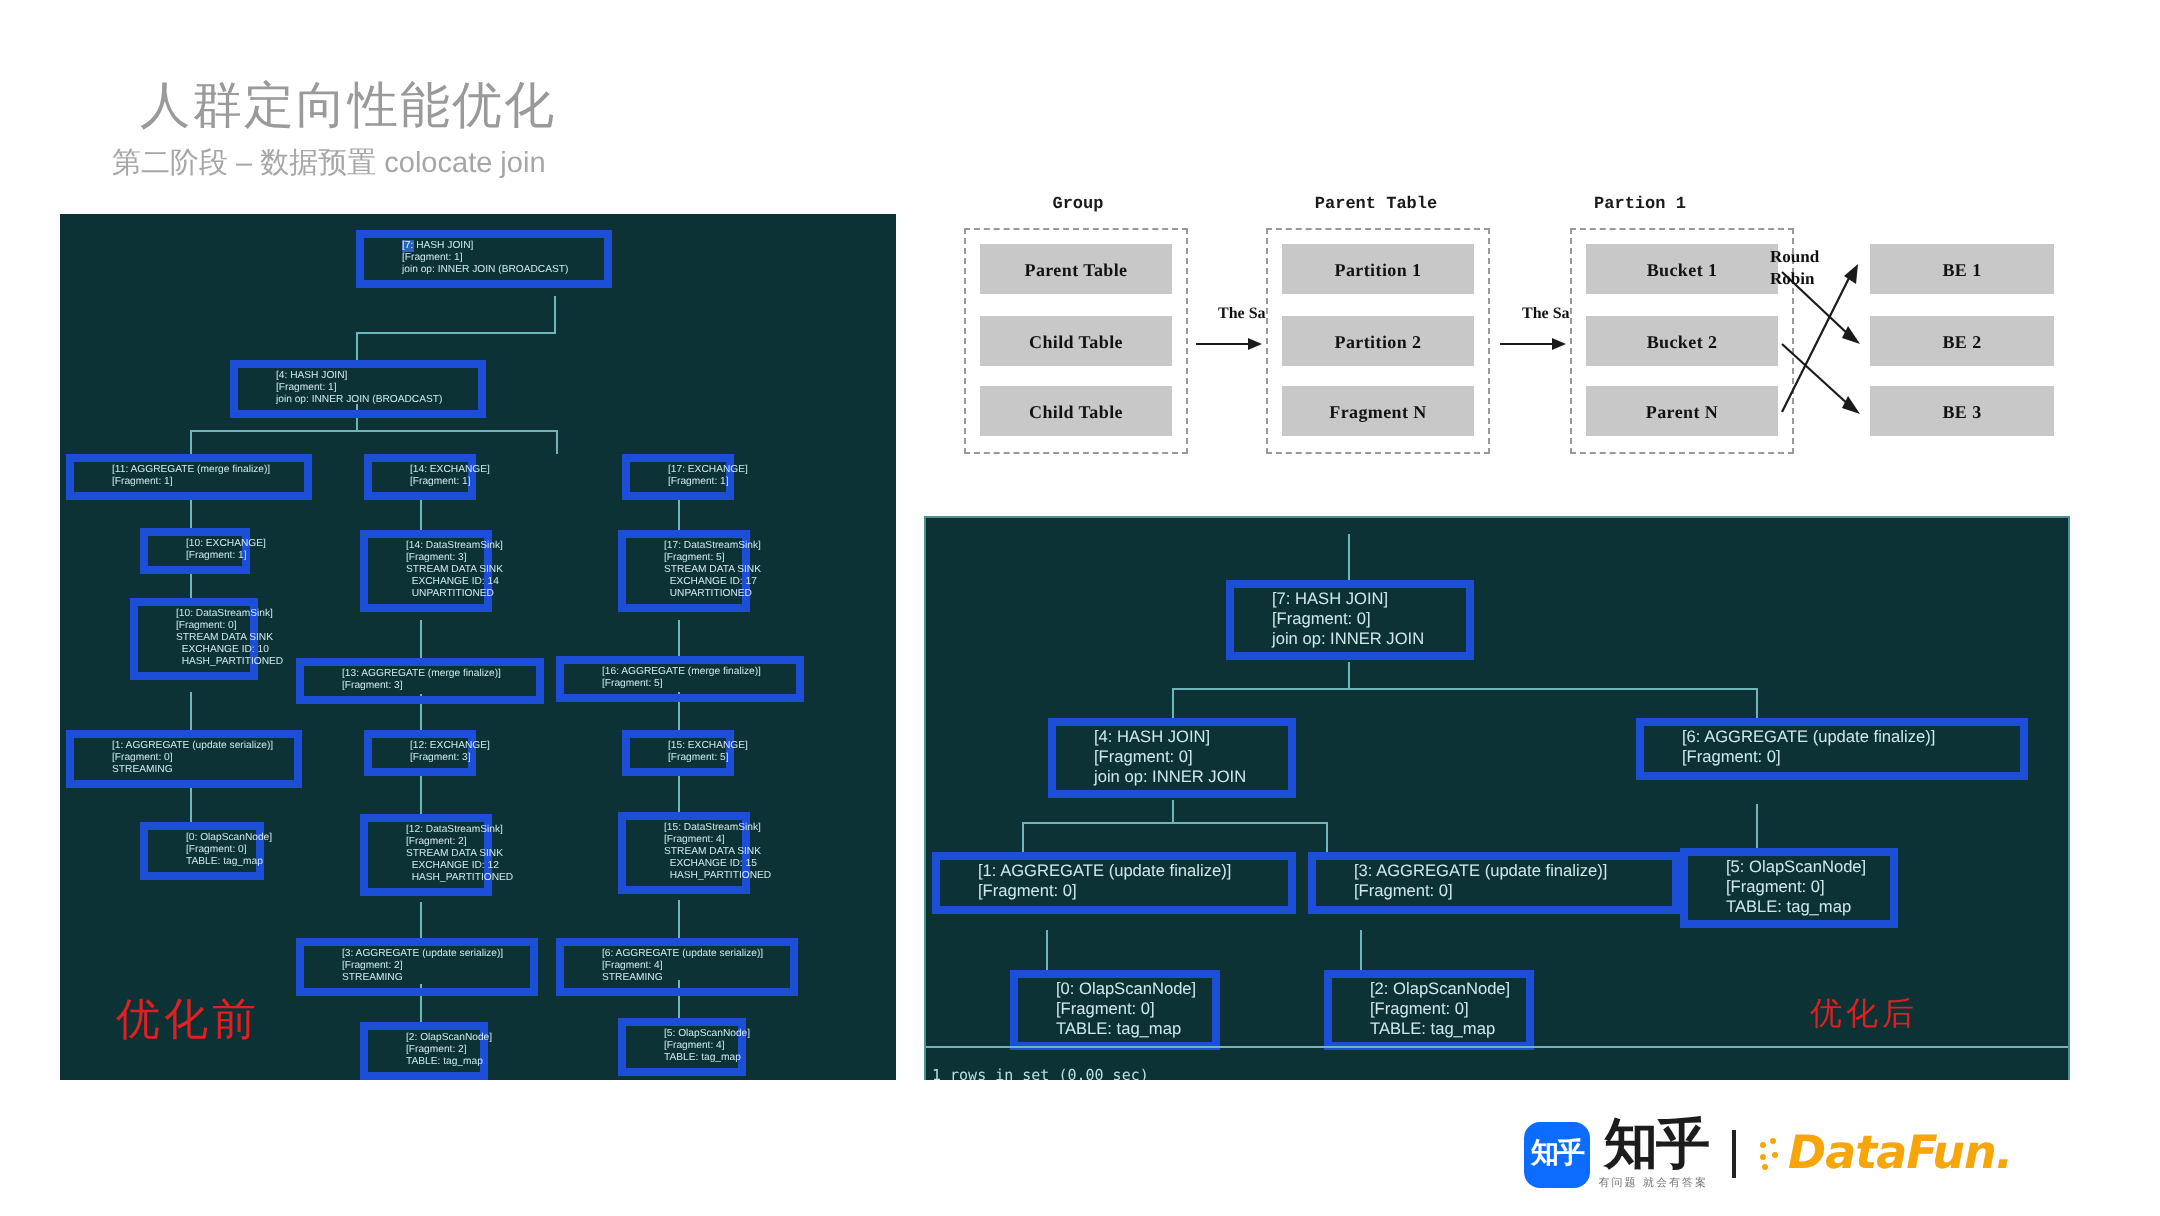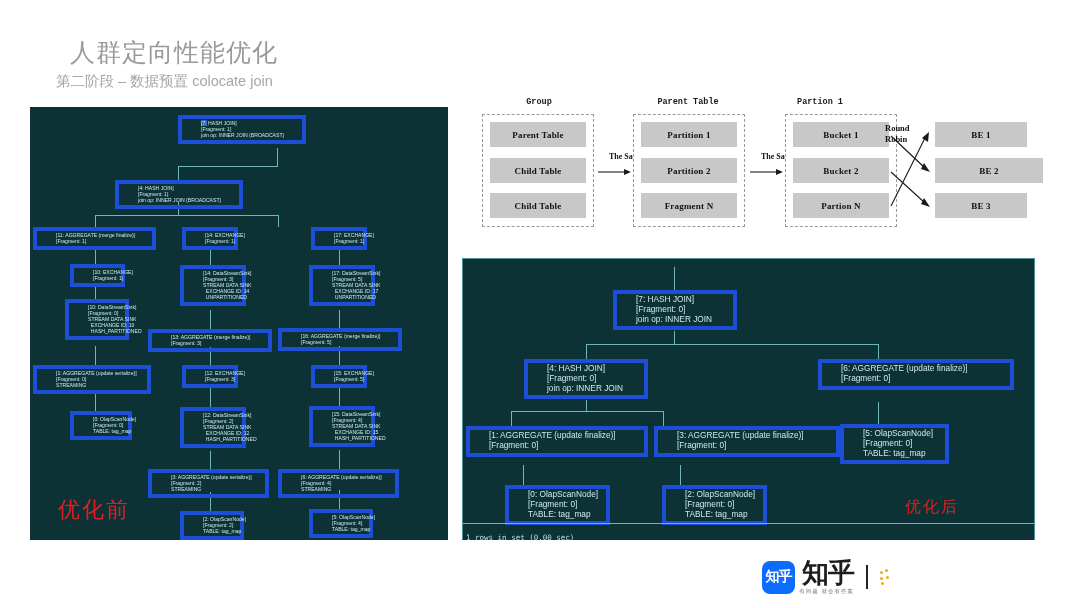--- a/index.html
+++ b/index.html
@@ -283,24 +283,24 @@
 
   <div class="same-label" style="left:270px; top:64px; width:76px;">The Same</div>
   <svg class="arrow-svg">
     <line x1="280" y1="84" x2="308" y2="84" stroke="#1a1a1a" stroke-width="1.1"></line>
     <polygon points="313,84 306,81 306,87" fill="#1a1a1a"></polygon>
   </svg>
 
   <div class="dashgroup" style="left:315px; top:26px; width:112px; height:113px;"></div>
   <div class="gbox" style="left:323px; top:34px; width:96px; height:25px;">Bucket 1</div>
   <div class="gbox" style="left:323px; top:70px; width:96px; height:25px;">Bucket 2</div>
-  <div class="gbox" style="left:323px; top:105px; width:96px; height:25px;">Partion N</div>
+  <div class="gbox" style="left:323px; top:105px; width:96px; height:25px;">Parent N</div>
 
   <div class="gbox" style="left:465px; top:34px; width:92px; height:25px;">BE 1</div>
-  <div class="gbox" style="left:465px; top:70px; width:108px; height:25px;">BE 2</div>
+  <div class="gbox" style="left:465px; top:70px; width:92px; height:25px;">BE 2</div>
   <div class="gbox" style="left:465px; top:105px; width:92px; height:25px;">BE 3</div>
 
   <svg class="arrow-svg">
     <line x1="421" y1="48" x2="455" y2="80" stroke="#1a1a1a" stroke-width="1.1"></line>
     <polygon points="460,84 451,81 454,75" fill="#1a1a1a"></polygon>
     <line x1="421" y1="84" x2="455" y2="115" stroke="#1a1a1a" stroke-width="1.1"></line>
     <polygon points="460,119 451,116 454,110" fill="#1a1a1a"></polygon>
     <line x1="421" y1="118" x2="455" y2="50" stroke="#1a1a1a" stroke-width="1.1"></line>
     <polygon points="459,44 458,54 452,50" fill="#1a1a1a"></polygon>
   </svg>
@@ -359,14 +359,15 @@
   </div>
   <div id="logo-divider"></div>
   <div id="datafun-logo">
     <span id="datafun-dots">
       <i style="left:0px;  top:2px;"></i>
       <i style="left:5px;  top:0px;"></i>
       <i style="left:0px;  top:8px;"></i>
       <i style="left:6px;  top:7px;"></i>
       <i style="left:1px;  top:13px;"></i>
     </span>
+    <span>DataFun.</span>
   </div>
 </div>
 
 </body></html>

